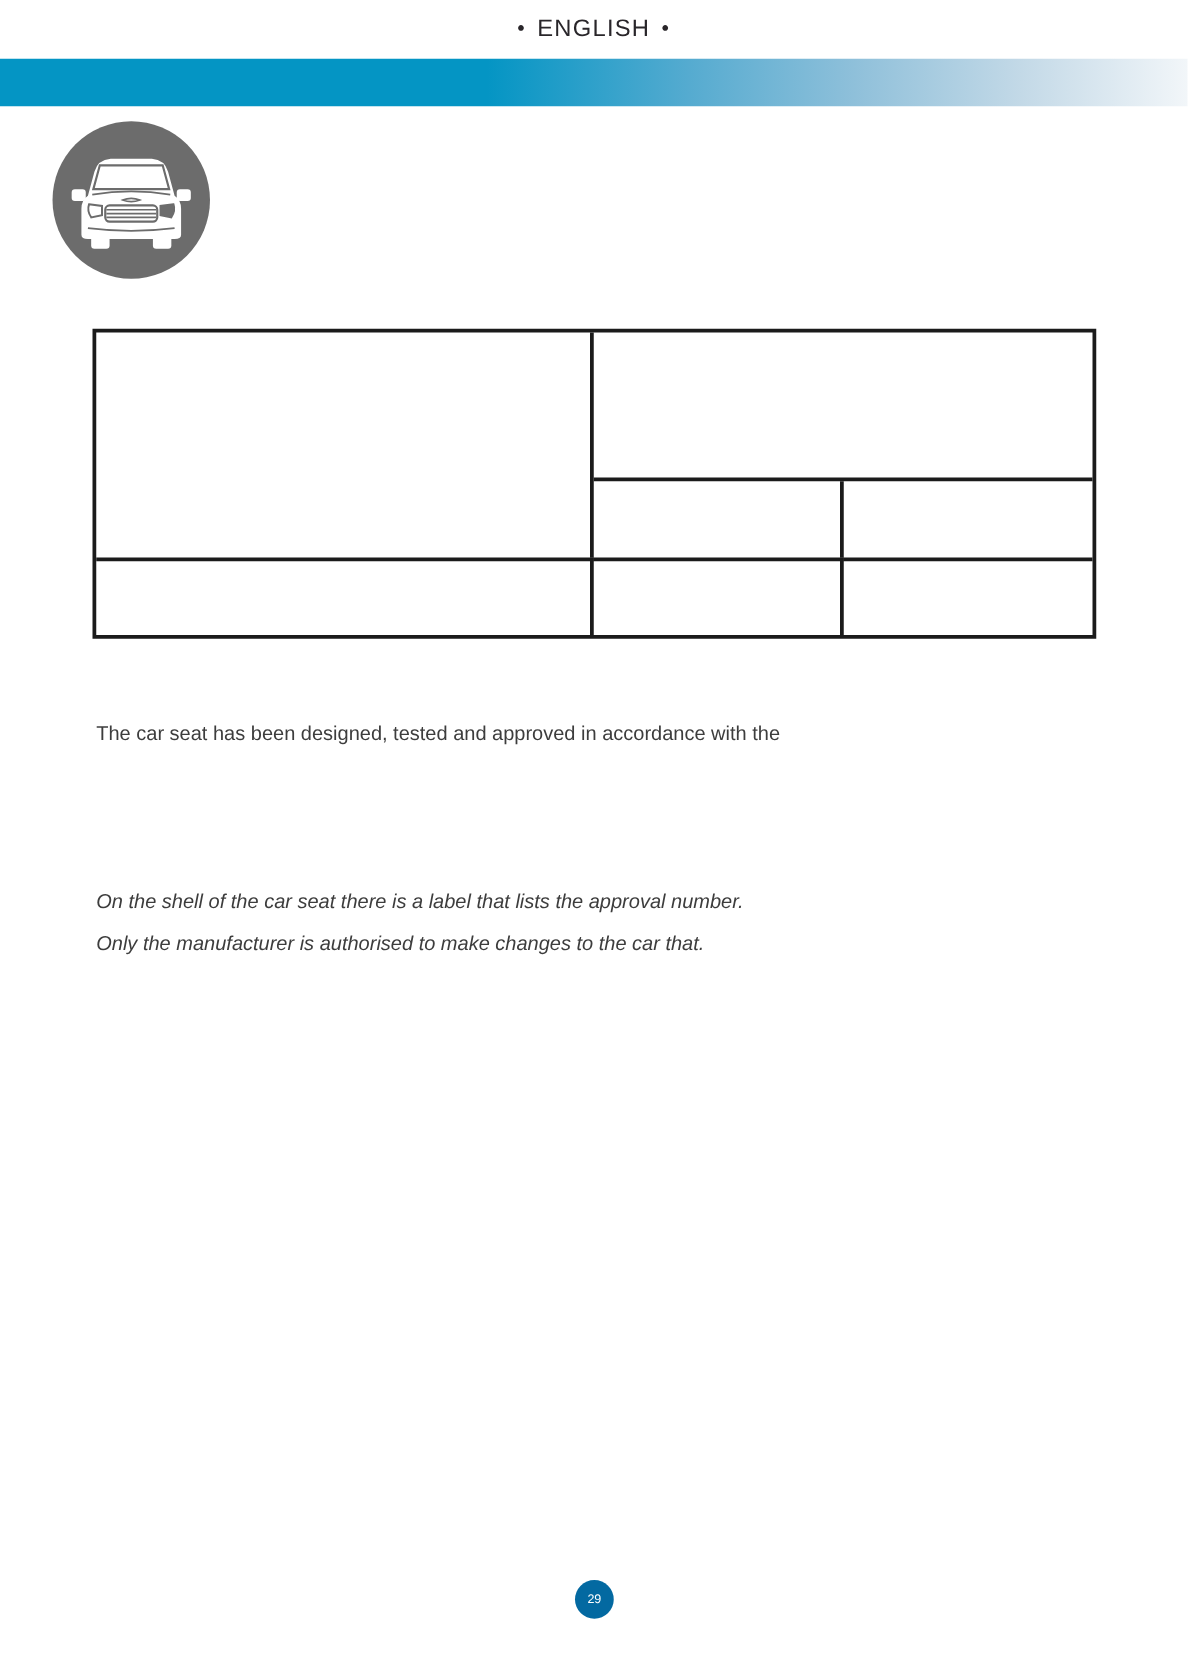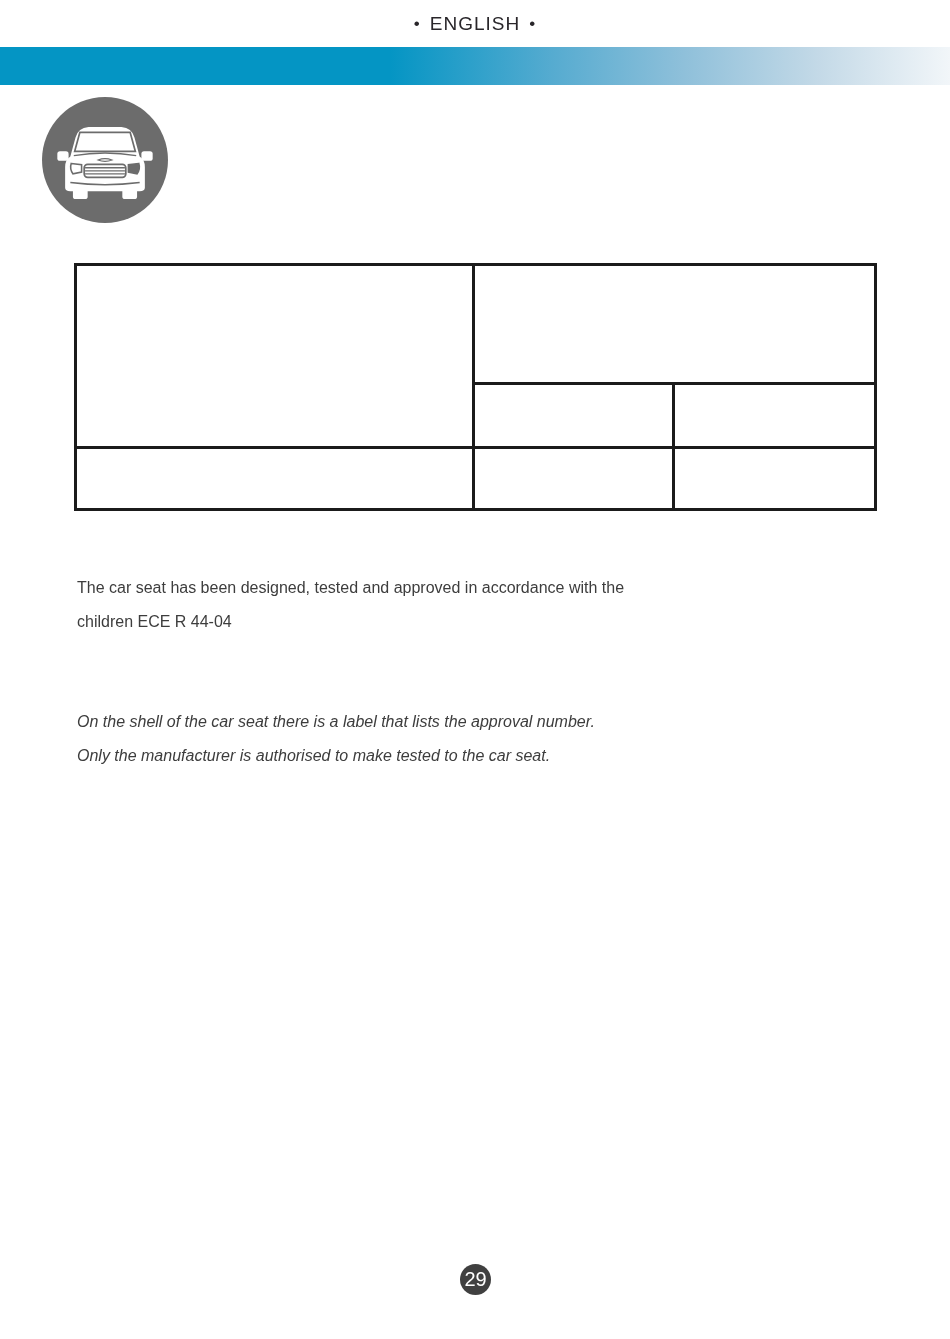--- a/index.html
+++ b/index.html
@@ -67,23 +67,23 @@
     margin-left: 32px;
   }
   .para-1 { top: 571px; }
   .para-2 { top: 705px; font-style: italic; }
 
   
   .page-number-badge {
     position: absolute; left: 460px; top: 1264px;
     width: 31px; height: 31px;
     border-radius: 50%;
-    background: #404040;
+    background: #0369a1;
     color: #ffffff;
-    font-size: 20px;
+    font-size: 10px;
     display: flex; align-items: center; justify-content: center;
   }
 </style>
 </head>
 <body>
 
 <div class="lang-header">
   <span class="bullet">•</span><span>ENGLISH</span><span class="bullet">•</span>
 </div>
 
@@ -125,23 +125,22 @@
   <div class="cell cell-right-top"></div>
   <div class="cell cell-right-mid-l"></div>
   <div class="cell cell-right-mid-r"></div>
   <div class="cell cell-bottom-l"></div>
   <div class="cell cell-bottom-m"></div>
   <div class="cell cell-bottom-r"></div>
 </div>
 
 <div class="para para-1">
   <div>The car seat has been designed, tested and approved in accordance with the</div>
-  <div>children ECE R 44-04</div>
 </div>
 
 <div class="para para-2">
   <div>On the shell of the car seat there is a label that lists the approval number.</div>
-  <div>Only the manufacturer is authorised to make tested to the car seat.</div>
+  <div>Only the manufacturer is authorised to make changes to the car that.</div>
 </div>
 
 <div class="page-number-badge">
   <span>29</span>
 </div>
 
 </body></html>

